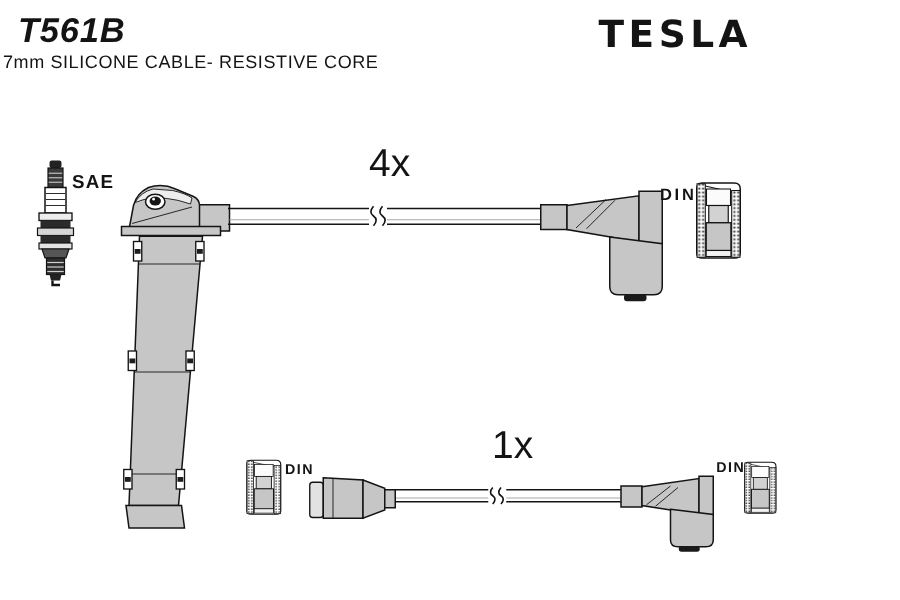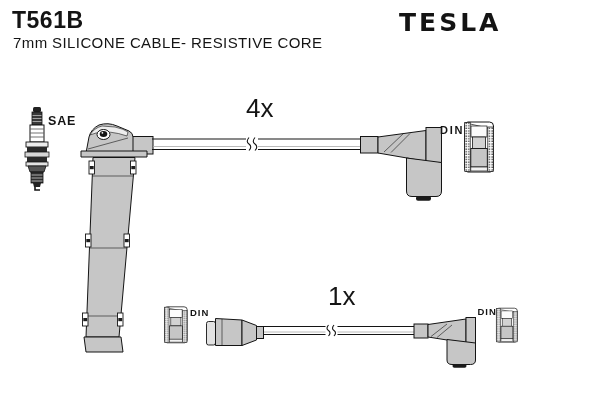--- a/index.html
+++ b/index.html
@@ -14,24 +14,25 @@
     background: var(--background);
     font-family: "Liberation Sans", sans-serif;
     color: var(--ink);
     position: relative;
   }
   .stage { position: absolute; inset: 0; width: 600px; height: 400px; }
   .part-number {
     position: absolute; left: 12px; top: 7px;
     font-size: 23px; font-weight: bold; letter-spacing: 0.5px;
     color: var(--ink);
+    font-style: italic;
   }
   .subtitle {
-    position: absolute; left: 13px; top: 34px;
-    font-size: 15px; letter-spacing: 0.4px;
+    position: absolute; left: 2px; top: 34px;
+    font-size: 12px; letter-spacing: 0.4px;
     color: var(--ink);
   }
   .logo-svg { position: absolute; left: 395px; top: 5px; }
   .logo-text {
     font-family: "DejaVu Sans", sans-serif;
     font-weight: bold;
     font-size: 25px;
     letter-spacing: 3px;
   }
   svg .boot  { fill: var(--boot-fill); stroke: var(--ink); stroke-width: 1; }

